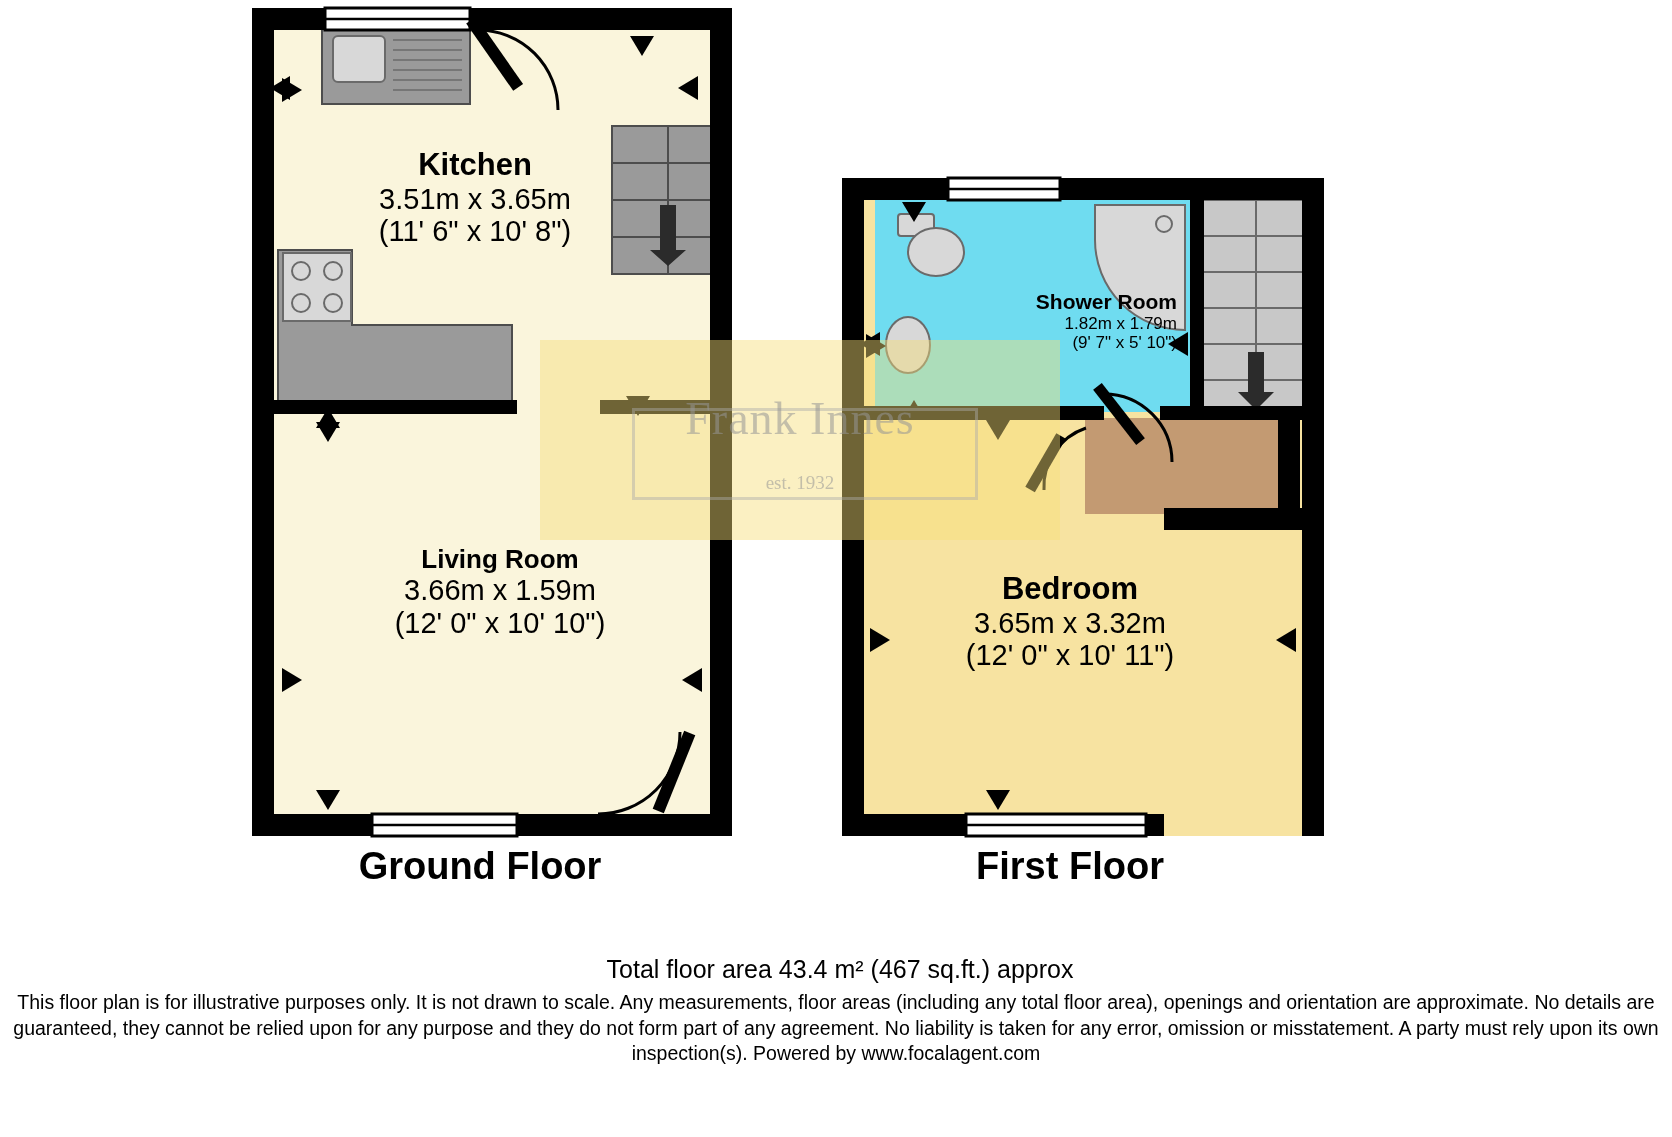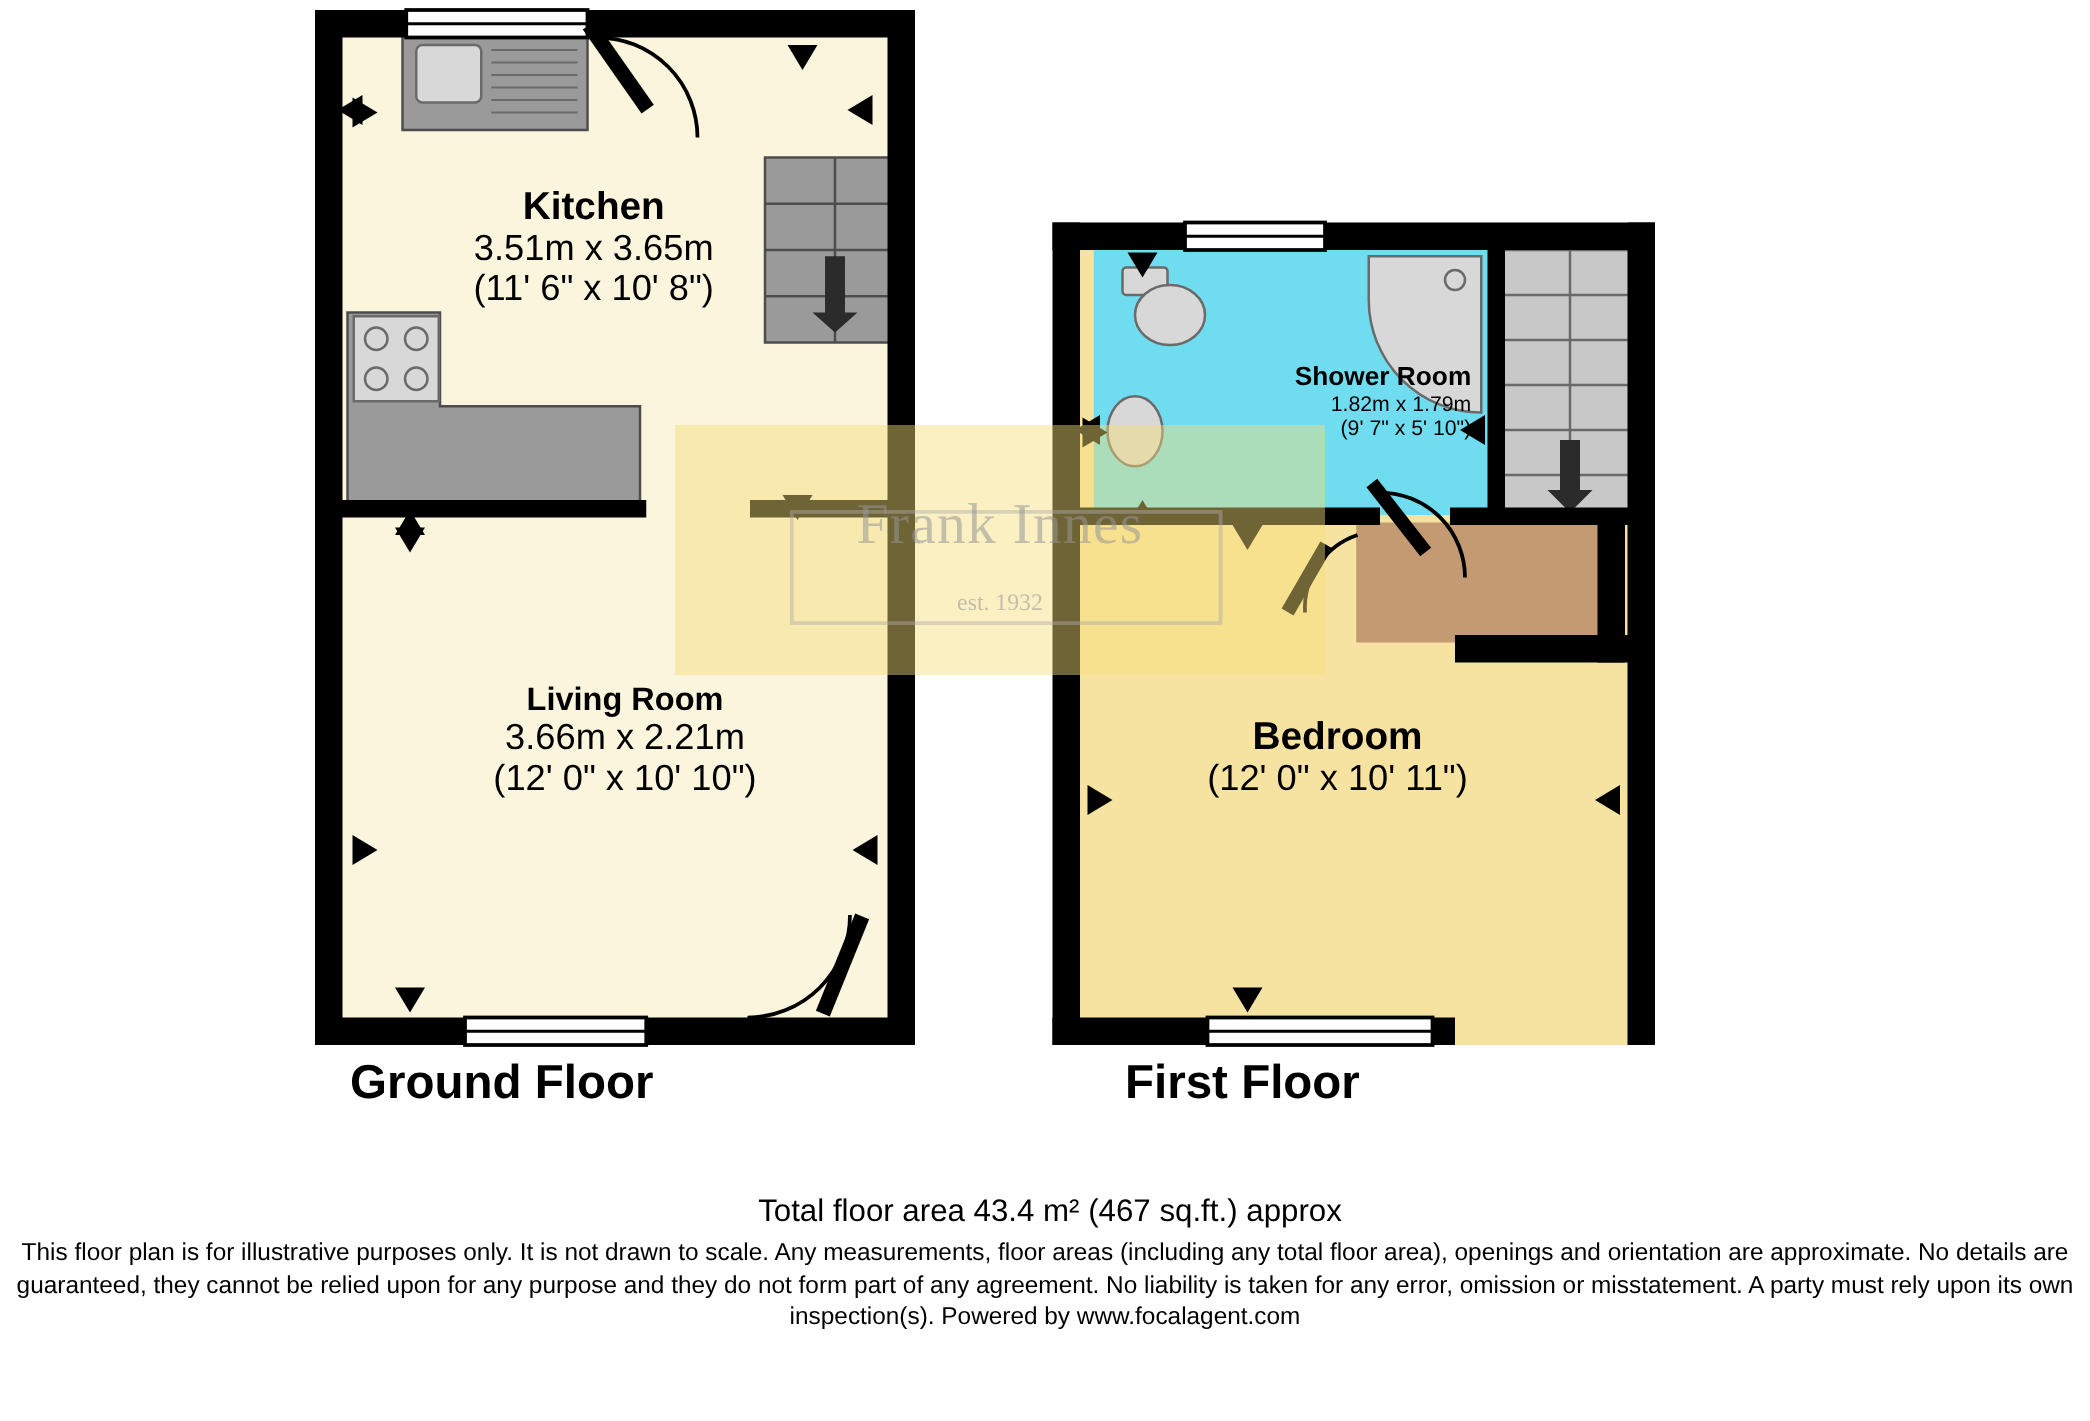--- a/index.html
+++ b/index.html
@@ -48,21 +48,21 @@
   .shower-label .dim { font-size: 17px; }
 
   .bedroom-label { left: 900px; top: 572px; width: 340px; }
   .bedroom-label .room-name { font-size: 31px; }
   .bedroom-label .dim { font-size: 29px; }
 
   .floor-title {
     position: absolute;
     font-size: 38px;
     font-weight: bold;
-    text-align: left;
+    text-align: center;
     white-space: nowrap;
   }
   .ground-title { left: 280px; top: 845px; width: 400px; }
   .first-title { left: 900px; top: 845px; width: 340px; }
 
   .footer {
     position: absolute;
     left: 0;
     top: 955px;
     width: 1672px;
@@ -296,32 +296,33 @@
   </div>
 
   <div class="label kitchen-label">
     <div class="room-name">Kitchen</div>
     <div class="dim">3.51m x 3.65m</div>
     <div class="dim">(11' 6" x 10' 8")</div>
   </div>
 
   <div class="label living-label">
     <div class="room-name">Living Room</div>
-    <div class="dim">3.66m x 2.21m</div>
+    <div class="dim">3.66m x 1.59m</div>
     <div class="dim">(12' 0" x 10' 10")</div>
   </div>
 
   <div class="label shower-label">
     <div class="room-name">Shower Room</div>
     <div class="dim">1.82m x 1.79m</div>
     <div class="dim">(9' 7" x 5' 10")</div>
   </div>
 
   <div class="label bedroom-label">
     <div class="room-name">Bedroom</div>
+    <div class="dim">3.65m x 3.32m</div>
     <div class="dim">(12' 0" x 10' 11")</div>
   </div>
 
   <div class="floor-title ground-title">Ground Floor</div>
   <div class="floor-title first-title">First Floor</div>
 
   <div class="footer">
     <div class="total-area">Total floor area 43.4 m² (467 sq.ft.) approx</div>
     <div class="disclaimer">This floor plan is for illustrative purposes only. It is not drawn to scale. Any measurements, floor areas (including any total floor area), openings and orientation are approximate. No details are guaranteed, they cannot be relied upon for any purpose and they do not form part of any agreement. No liability is taken for any error, omission or misstatement. A party must rely upon its own inspection(s). Powered by www.focalagent.com</div>
   </div>

